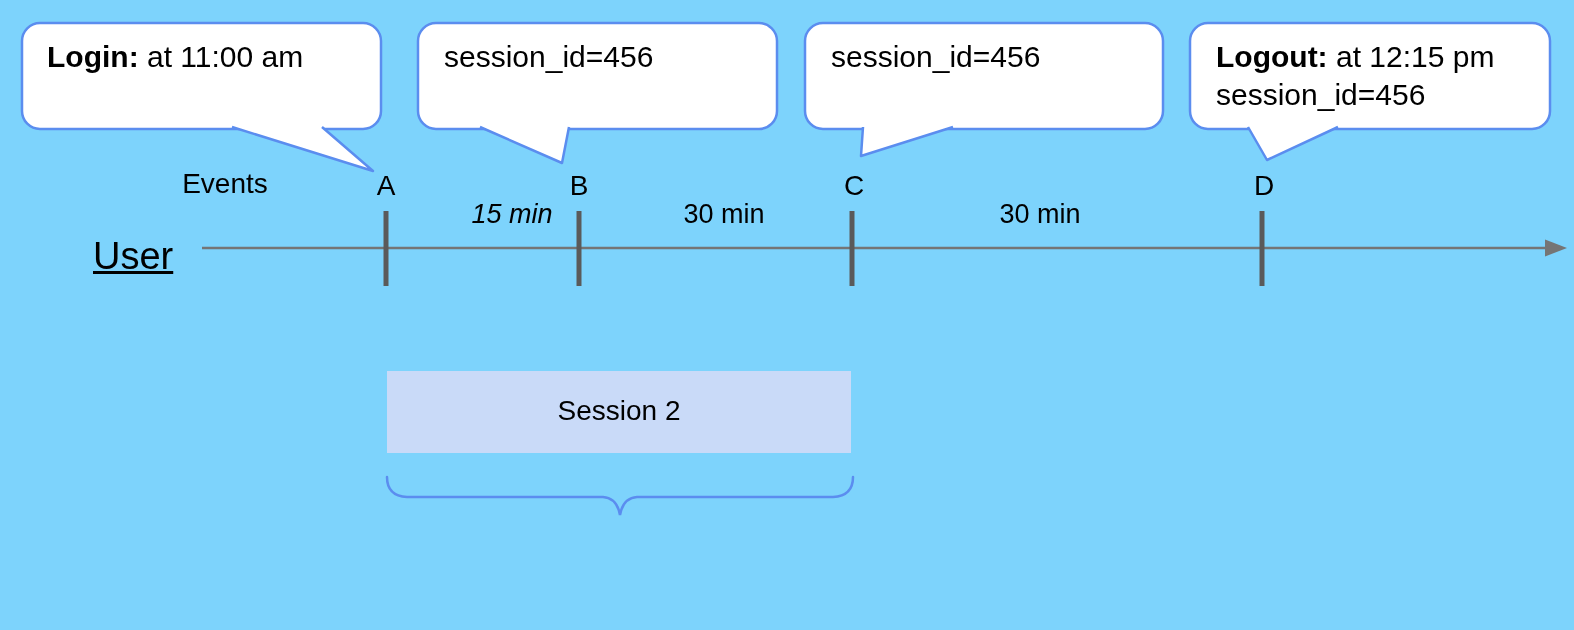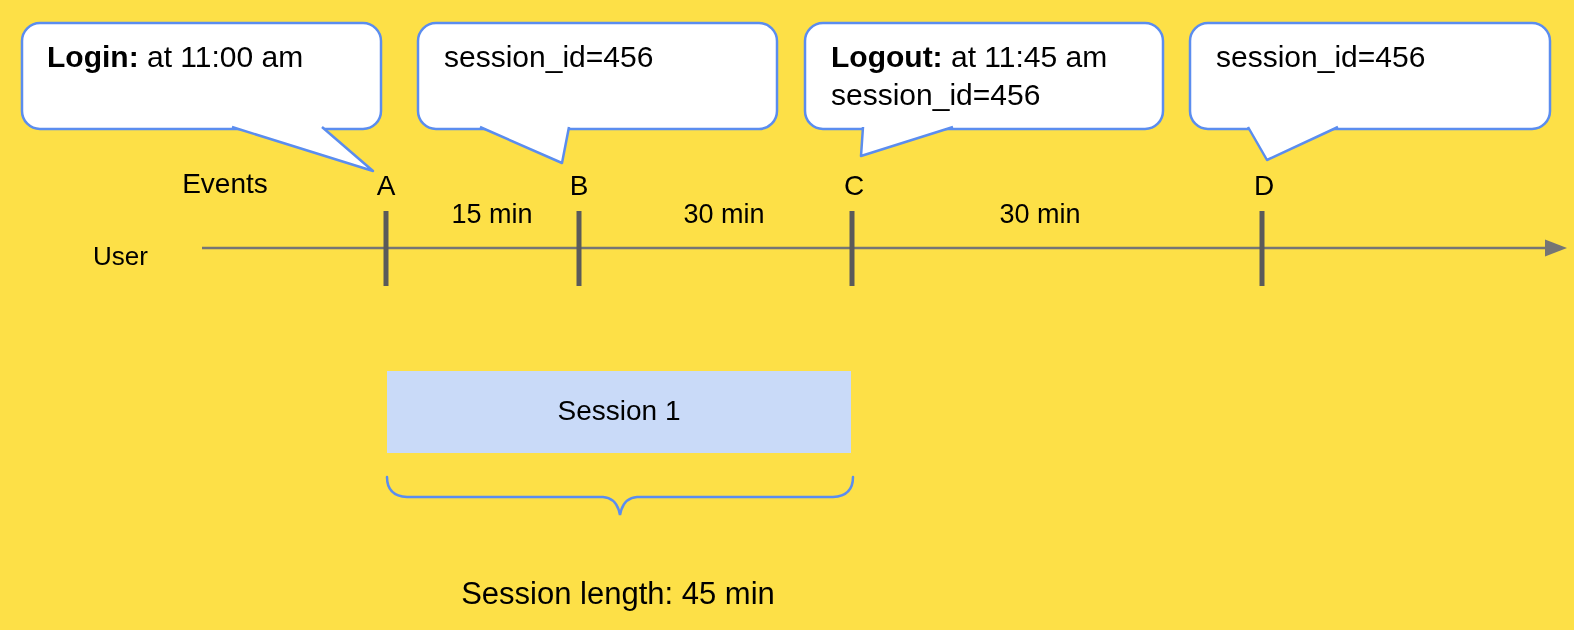--- a/index.html
+++ b/index.html
@@ -2,31 +2,31 @@
 <html><head>
 <meta charset="utf-8">
 <style>
   html,body{margin:0;padding:0;background:#ffffff;}
   #stage{
     position:relative;
     width:1574px;height:630px;
     font-family:"Liberation Sans", sans-serif;
     color:#000;
     overflow:hidden;
-    background:#fde047;
+    background:#7dd3fc;
   }
   #shapes{position:absolute;left:0;top:0;z-index:1;}
   .txt{position:absolute;z-index:2;white-space:nowrap;}
   .callout-text{font-size:30px;line-height:38px;}
   .callout-text b{font-weight:bold;}
   .cx{transform:translateX(-50%);}
   .marker{font-size:28px;line-height:28px;}
   .interval{font-size:27px;line-height:27px;}
   .events-label{font-size:28px;line-height:28px;}
-  .user-label{font-size:26px;line-height:35px;}
+  .user-label{font-size:38px;line-height:35px;text-decoration:underline;}
   .session-label{font-size:28px;line-height:28px;}
   .length-label{font-size:31px;line-height:31px;}
 </style>
 </head>
 <body>
 
 <div id="stage">
 
   <svg id="shapes" width="1574" height="630" viewBox="0 0 1574 630">
 
@@ -53,35 +53,34 @@
     <path d="M387,477 Q387,496 407,497 L603,497 Q617,498 620,515 Q623,498 637,497 L833,497 Q853,496 853,477" fill="none" stroke="#5b8def" stroke-width="2.5" stroke-linecap="round"></path>
   </svg>
 
   <div class="txt callout-text" style="left:47px;top:38px;">
     <div><b>Login:</b> <span>at 11:00 am</span></div>
   </div>
   <div class="txt callout-text" style="left:444px;top:38px;">
     <div>session_id=456</div>
   </div>
   <div class="txt callout-text" style="left:831px;top:38px;">
-    <div><b>Logout:</b> <span>at 11:45 am</span></div>
     <div>session_id=456</div>
   </div>
   <div class="txt callout-text" style="left:1216px;top:38px;">
+    <div><b>Logout:</b> <span>at 12:15 pm</span></div>
     <div>session_id=456</div>
   </div>
 
   <div class="txt events-label cx" style="left:225px;top:170px;">Events</div>
   <div class="txt user-label" style="left:93px;top:239px;">User</div>
 
   <div class="txt marker cx" style="left:386px;top:172px;">A</div>
   <div class="txt marker cx" style="left:579px;top:172px;">B</div>
   <div class="txt marker cx" style="left:854px;top:172px;">C</div>
   <div class="txt marker cx" style="left:1264px;top:172px;">D</div>
 
-  <div class="txt interval cx" style="left:492px;top:201px;">15 min</div>
+  <div class="txt interval cx" style="left:512px;top:201px;font-style:italic;">15 min</div>
   <div class="txt interval cx" style="left:724px;top:201px;">30 min</div>
   <div class="txt interval cx" style="left:1040px;top:201px;">30 min</div>
 
-  <div class="txt session-label cx" style="left:619px;top:397px;">Session 1</div>
-  <div class="txt length-label cx" style="left:618px;top:578px;">Session length: 45 min</div>
+  <div class="txt session-label cx" style="left:619px;top:397px;">Session 2</div>
 
 </div>
 
 </body></html>

